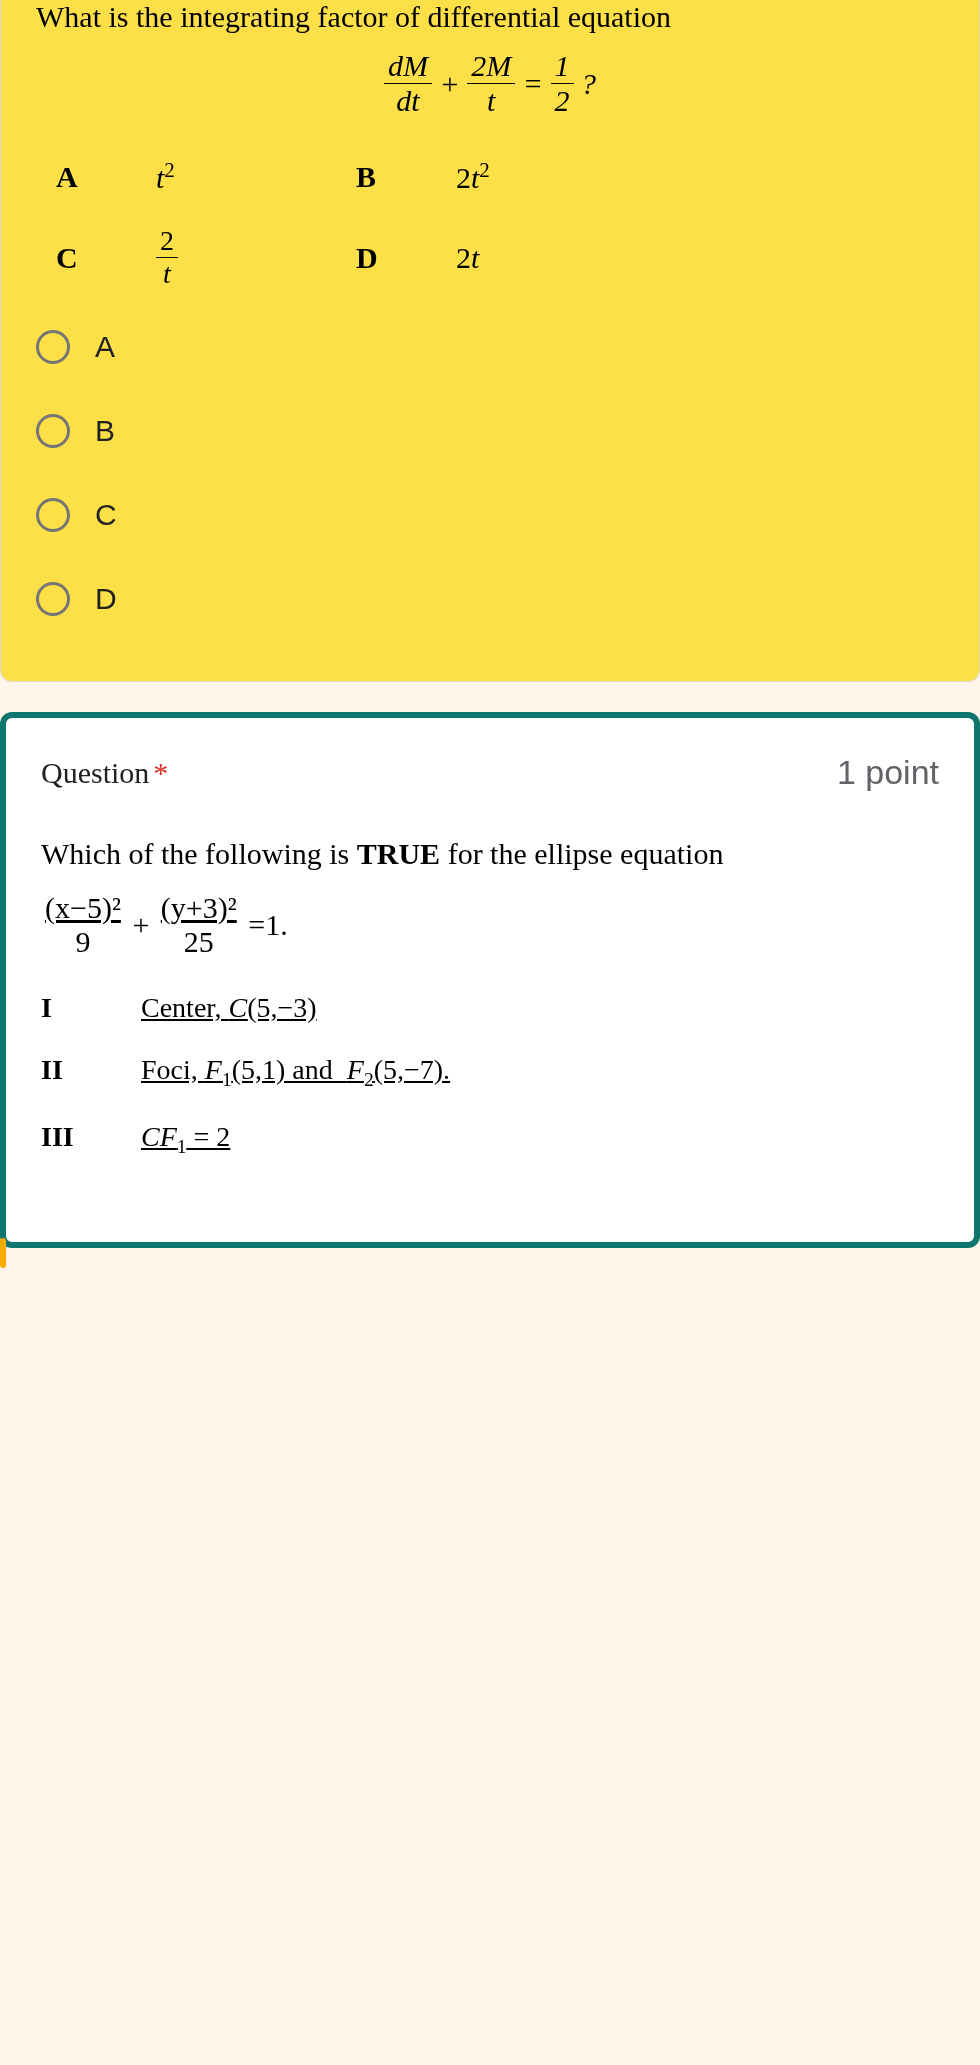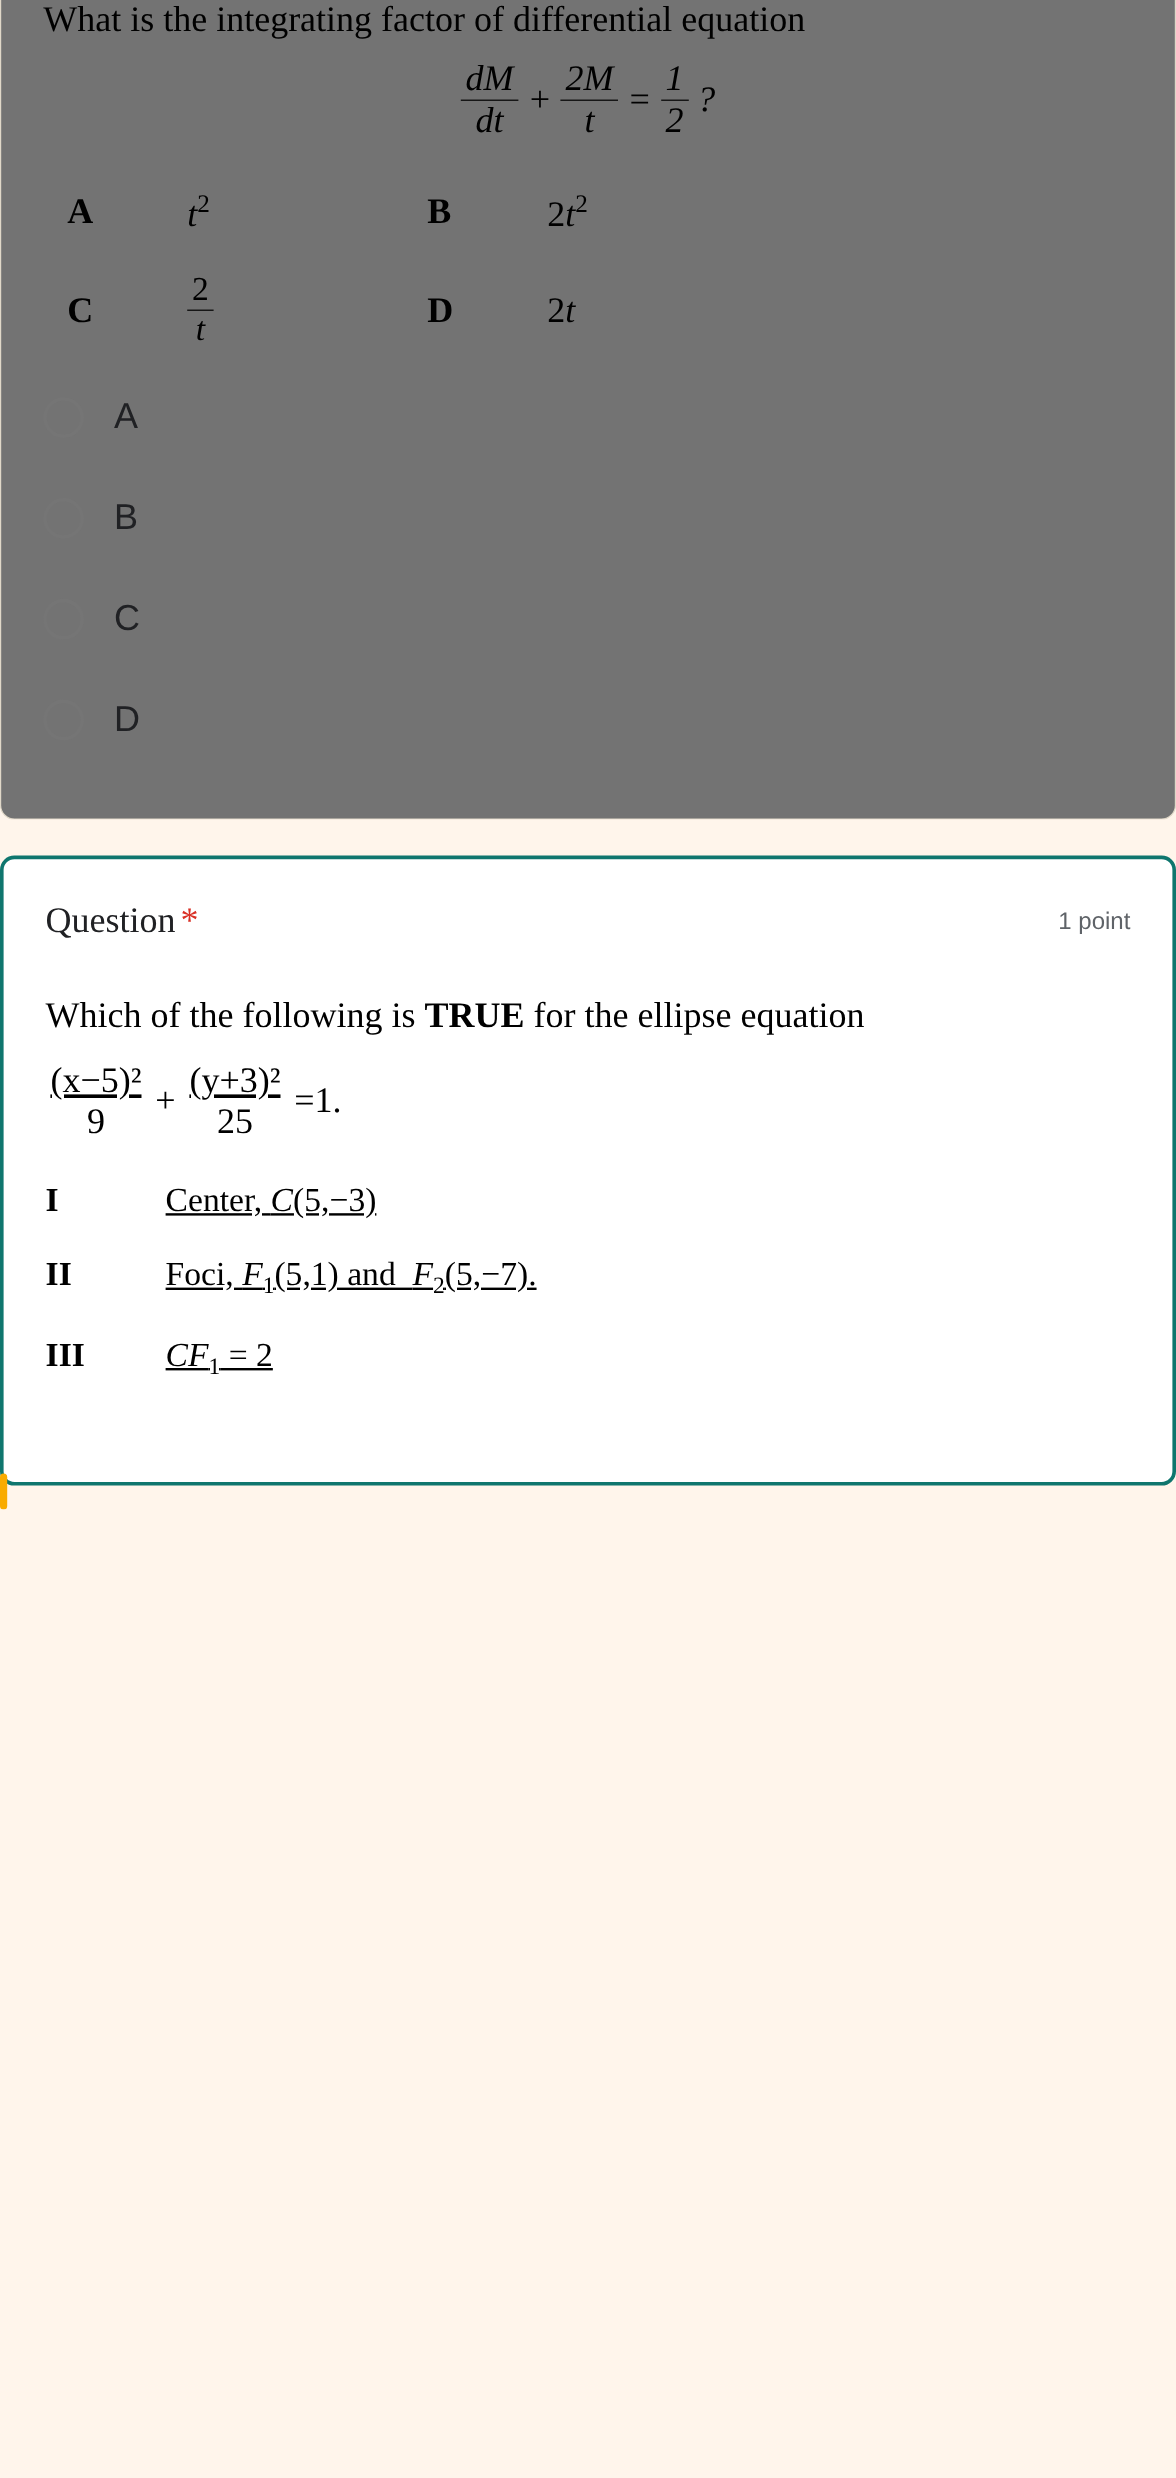--- a/index.html
+++ b/index.html
@@ -6,33 +6,33 @@
       margin: 0;
       padding: 0;
       box-sizing: border-box;
     }
     body {
       font-family: 'Times New Roman', serif;
       background: #fff5eb;
       width: 980px;
     }
     .card {
-      background: #737373;
+      background: #fde047;
       border-radius: 0 0 12px 12px;
       padding: 0 35px 45px 35px;
       margin-bottom: 30px;
       border: 1px solid #e0d8c8;
       border-top: none;
     }
     .card2 {
       background: #ffffff;
       border-radius: 12px;
       padding: 35px;
       margin: 0 0 0 0;
-      border: 3px solid #0f766e;
+      border: 6px solid #0f766e;
     }
     .question-text {
       font-size: 30px;
       color: #000;
       margin-bottom: 15px;
       font-family: 'Times New Roman', serif;
     }
     .equation {
       text-align: center;
       font-size: 30px;
@@ -106,21 +106,21 @@
     }
     .question-title {
       font-size: 30px;
       color: #202124;
       font-family: 'Comic Sans MS', cursive;
     }
     .asterisk {
       color: #d93025;
     }
     .points {
-      font-size: 20px;
+      font-size: 34px;
       color: #5f6368;
       font-family: Arial, sans-serif;
     }
     .statement-row {
       display: flex;
       margin: 30px 0;
       font-size: 28px;
       font-family: 'Times New Roman', serif;
     }
     .statement-label {

